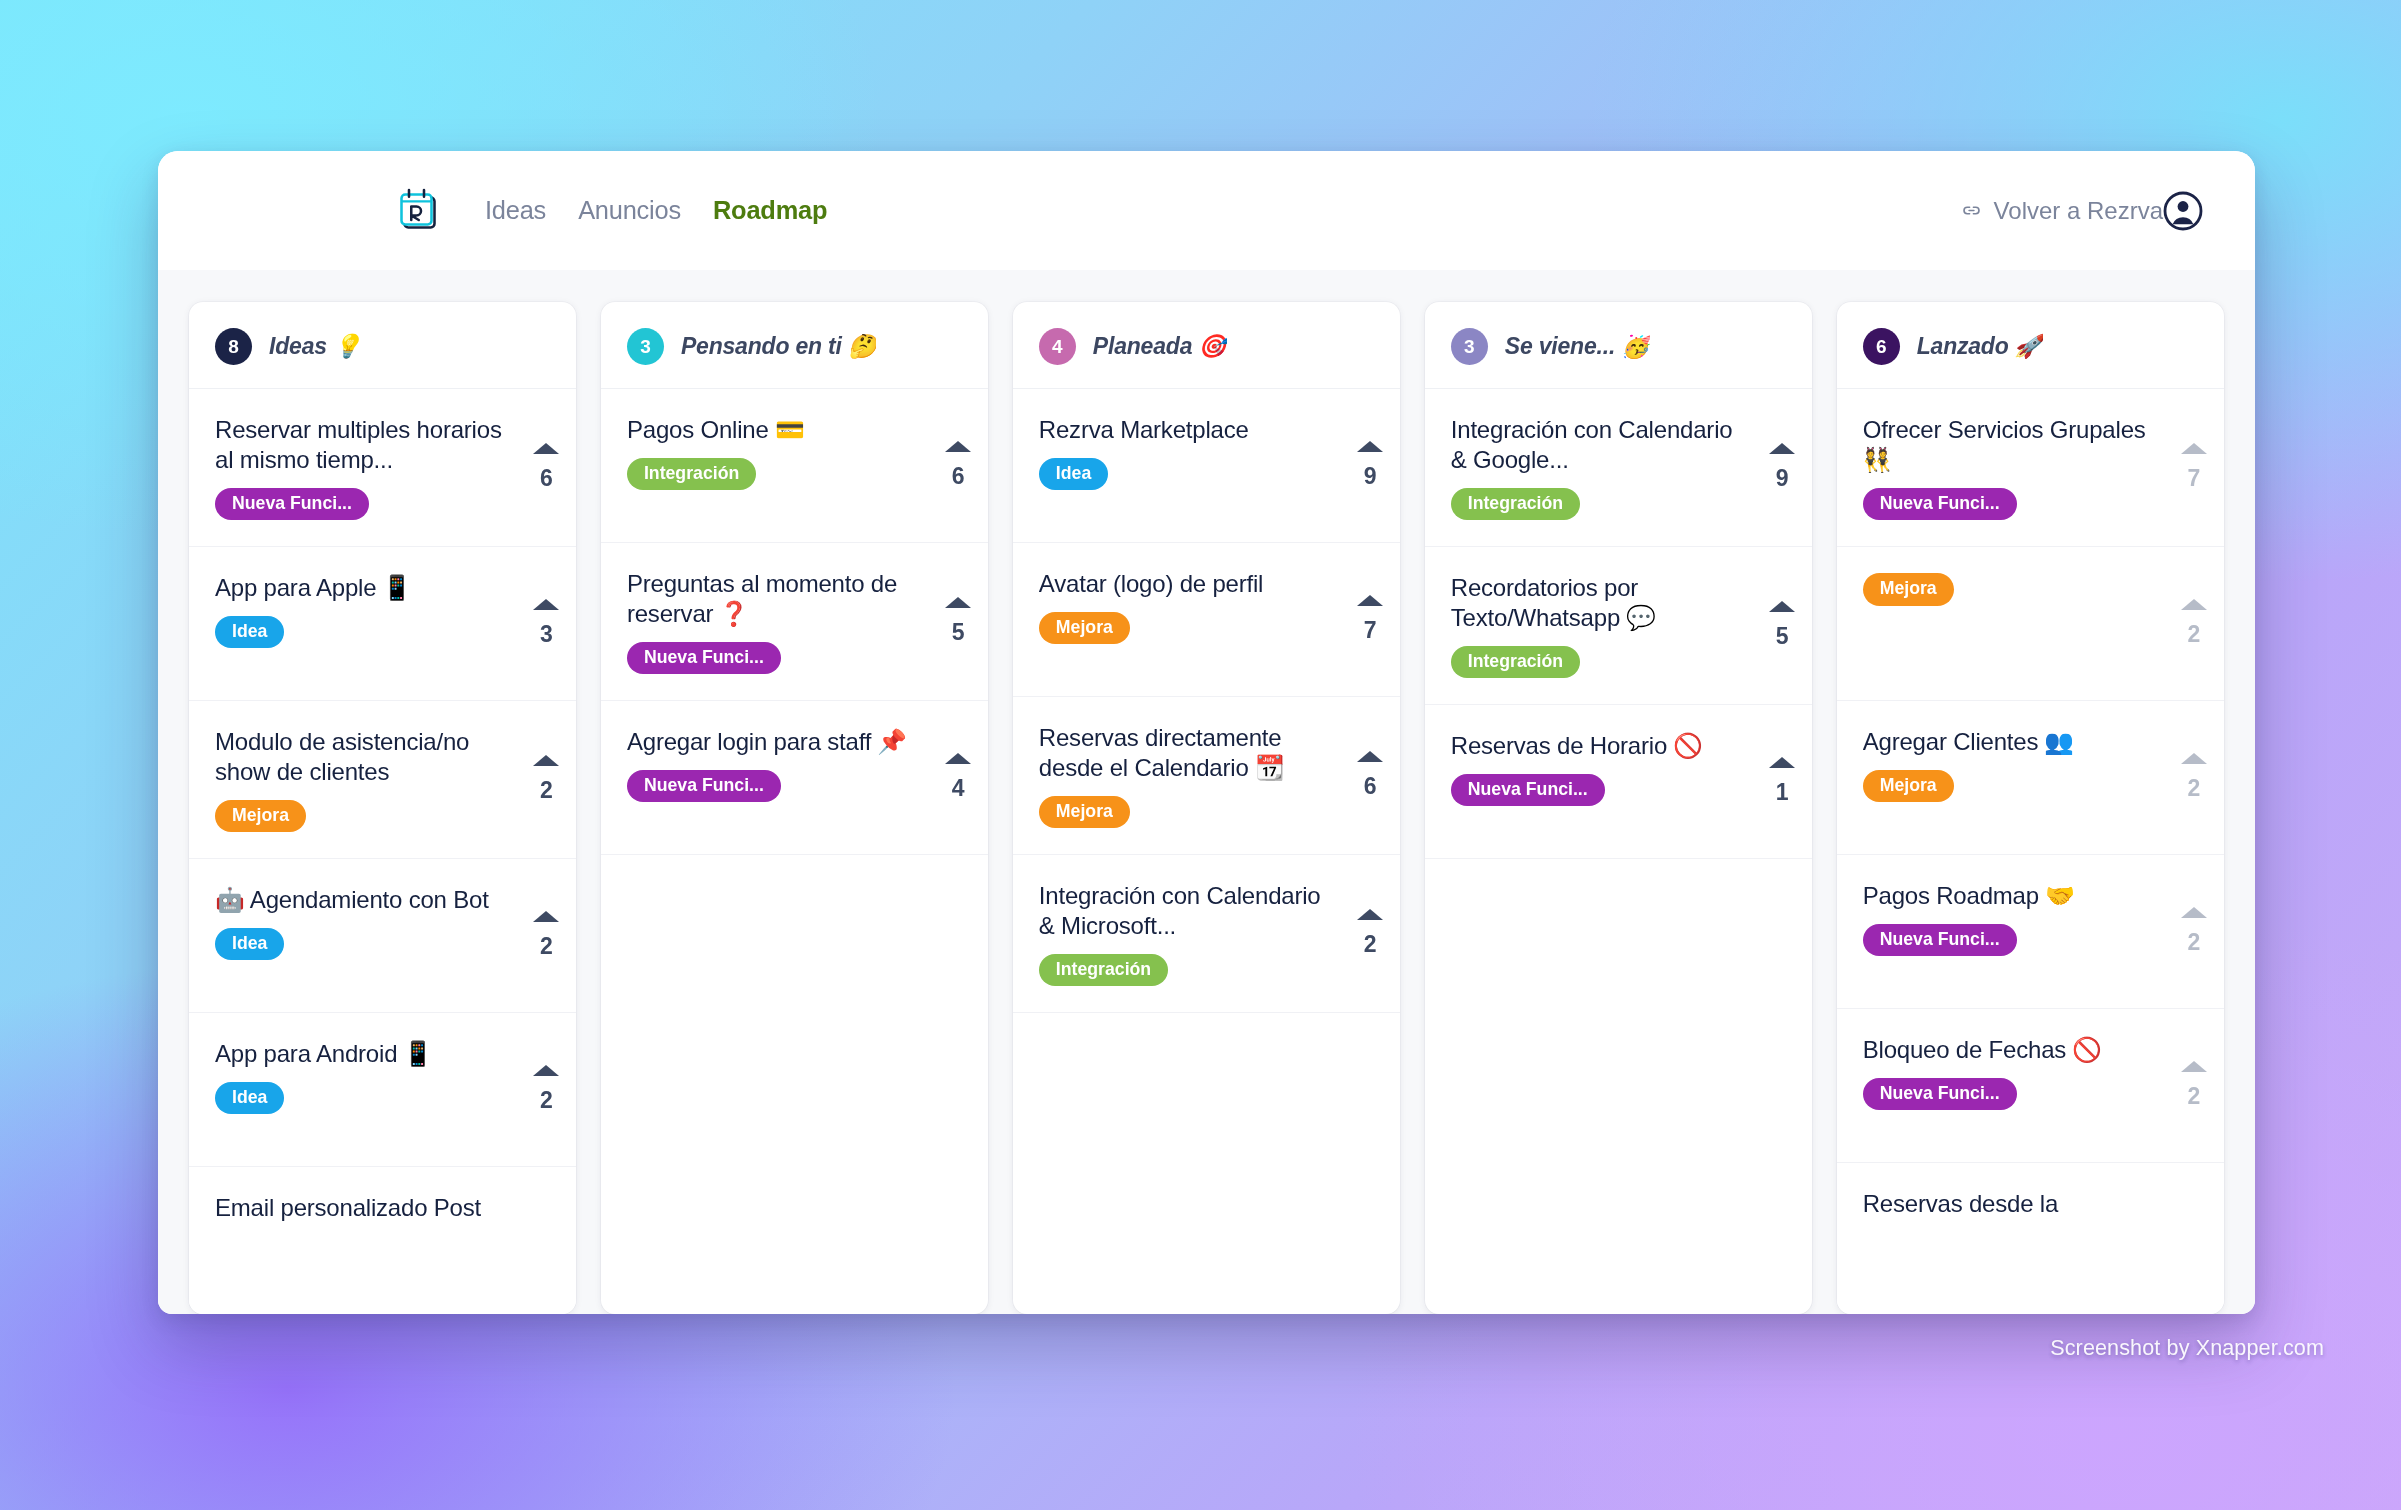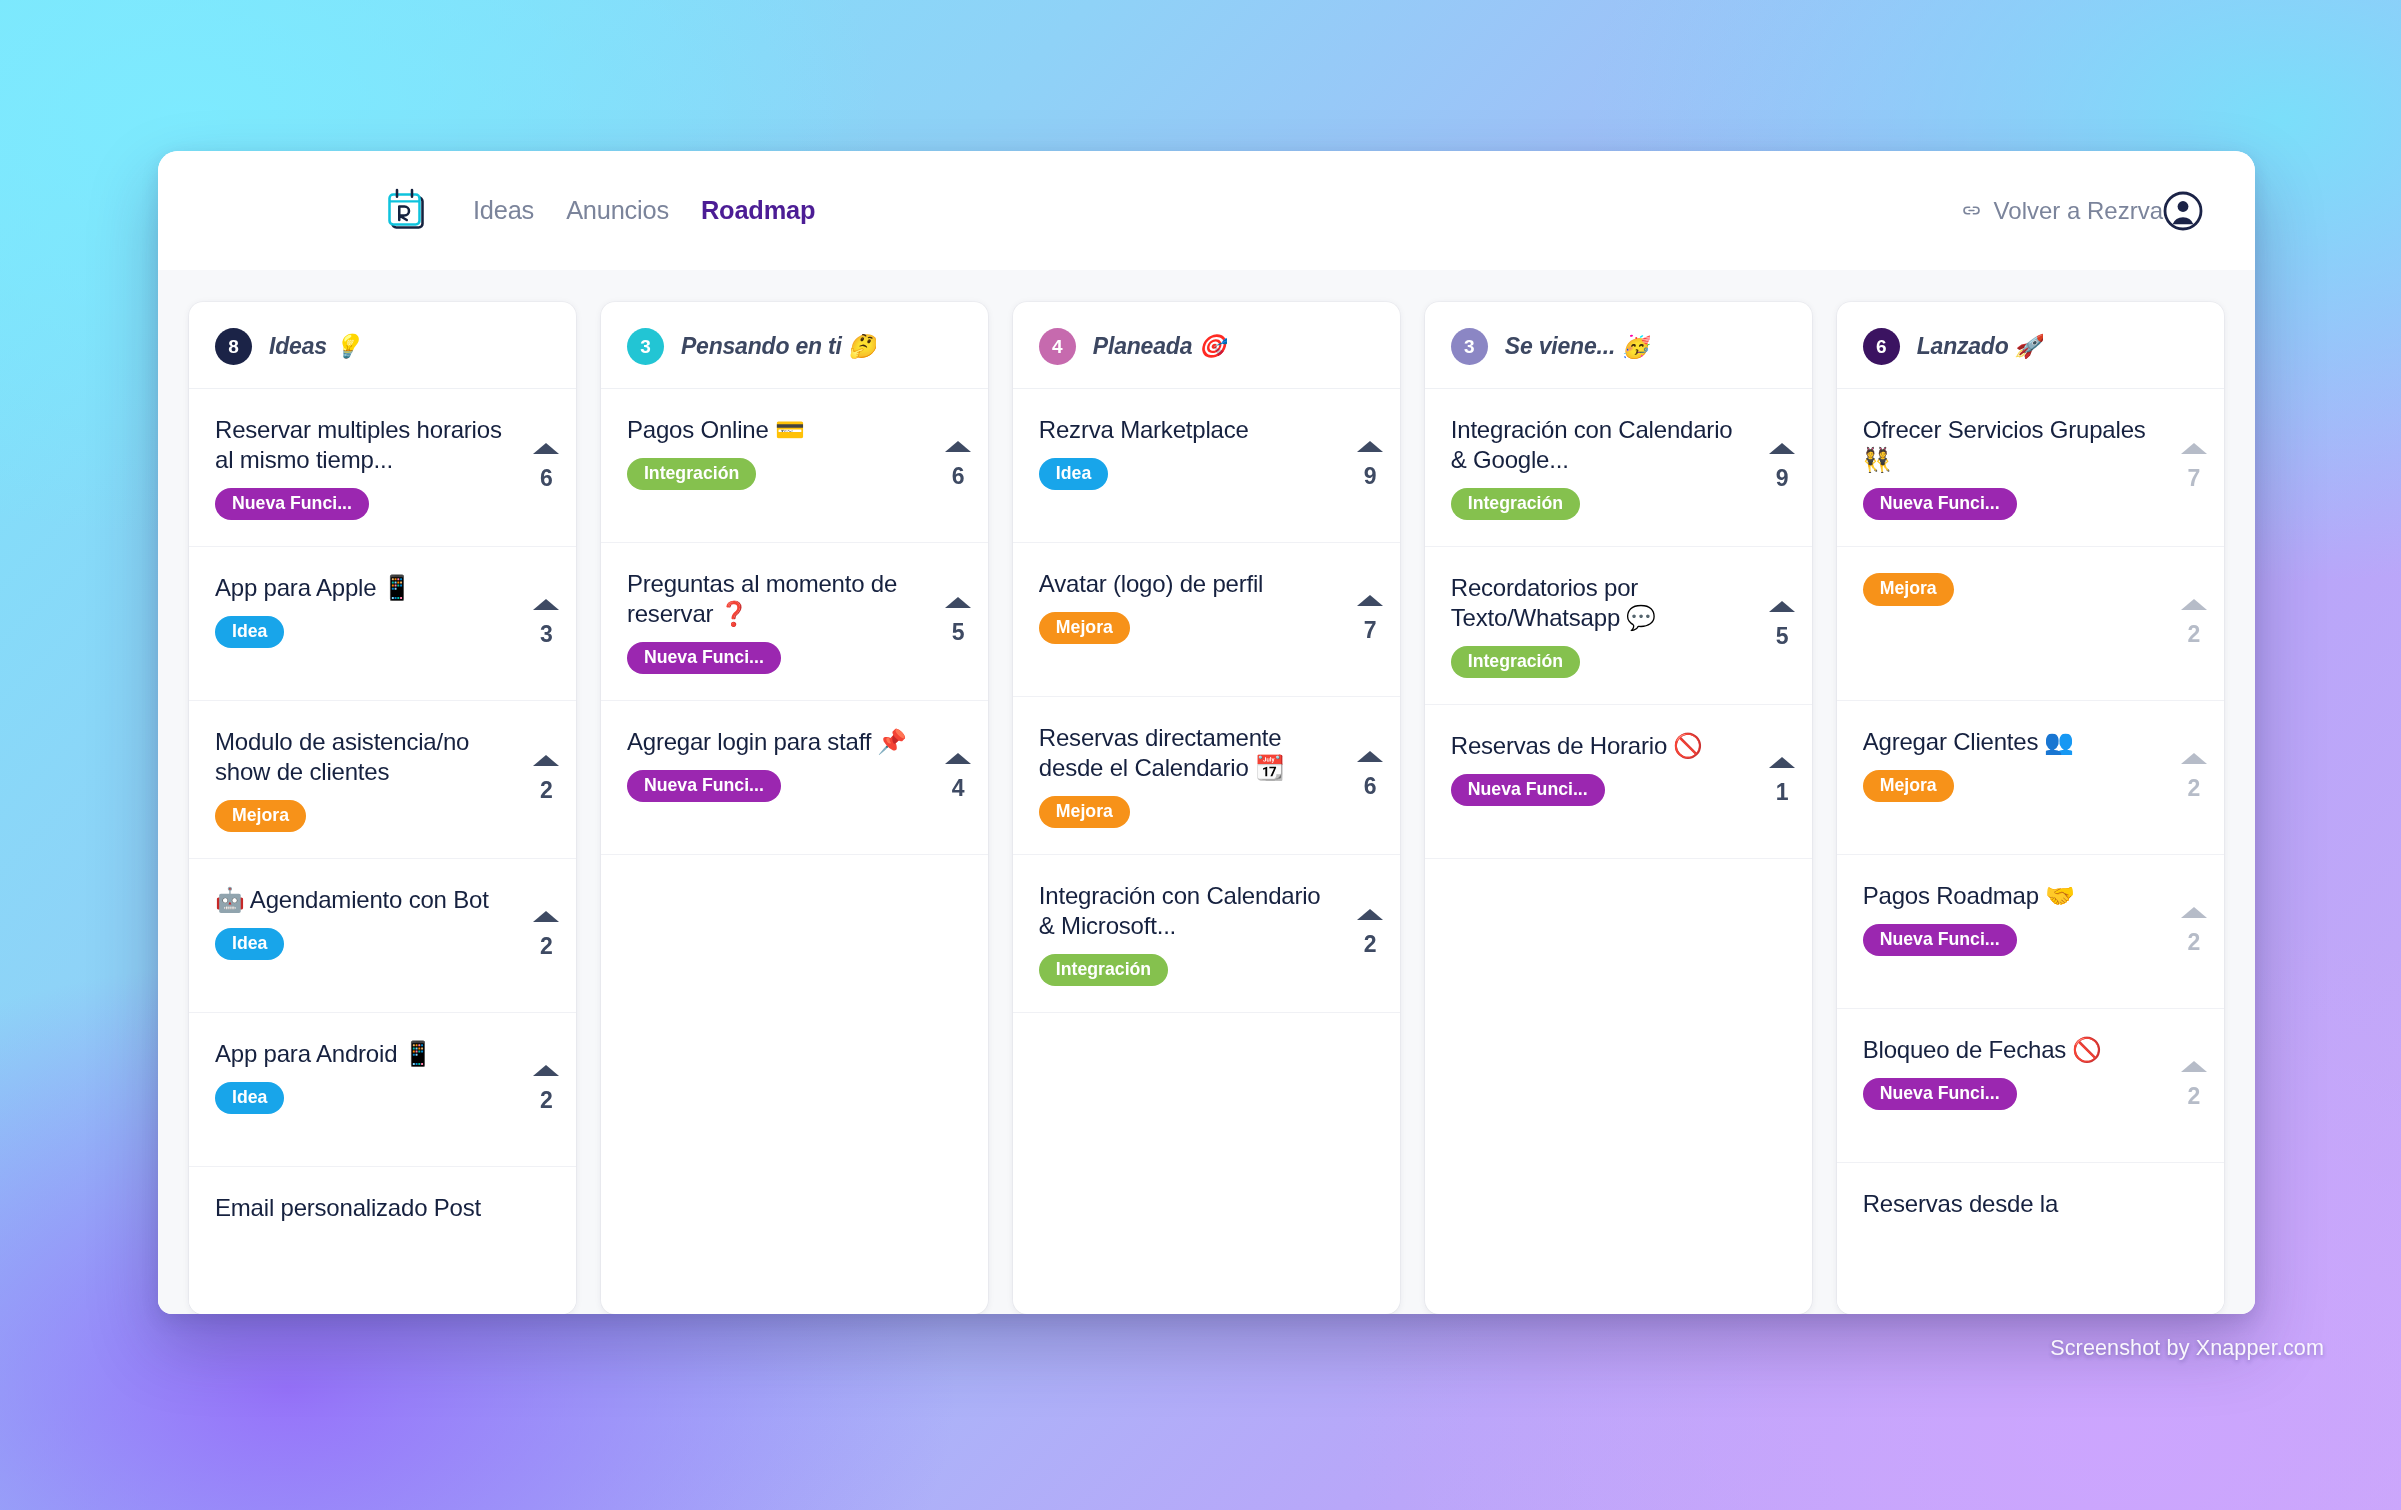--- a/index.html
+++ b/index.html
@@ -35,40 +35,40 @@
     display: flex;
     flex-direction: column;
   }
 
   
   .navbar {
     height: 119px;
     background: #ffffff;
     display: flex;
     align-items: center;
-    padding: 0 52px 0 4px;
+    padding: 0 52px 0 16px;
     flex: 0 0 auto;
     position: relative;
   }
   .nav-left {
     display: flex;
     align-items: center;
     gap: 40px;
     padding-left: 223px;
   }
   .logo { width: 48px; height: 48px; display: block; flex: 0 0 auto; }
   .nav-links { display: flex; align-items: center; gap: 32px; }
   .nav-link {
     font-size: 25.4px;
     color: #7b849b;
     letter-spacing: -0.2px;
     cursor: pointer;
     white-space: nowrap;
   }
-  .nav-link.active { color: #4c1d95; font-weight: 700; }
+  .nav-link.active { color: #4d7c0f; font-weight: 700; }
 
   .nav-right {
     margin-left: auto;
     display: flex;
     align-items: center;
   }
   .back-link {
     display: flex;
     align-items: center;
     gap: 10.8px;

